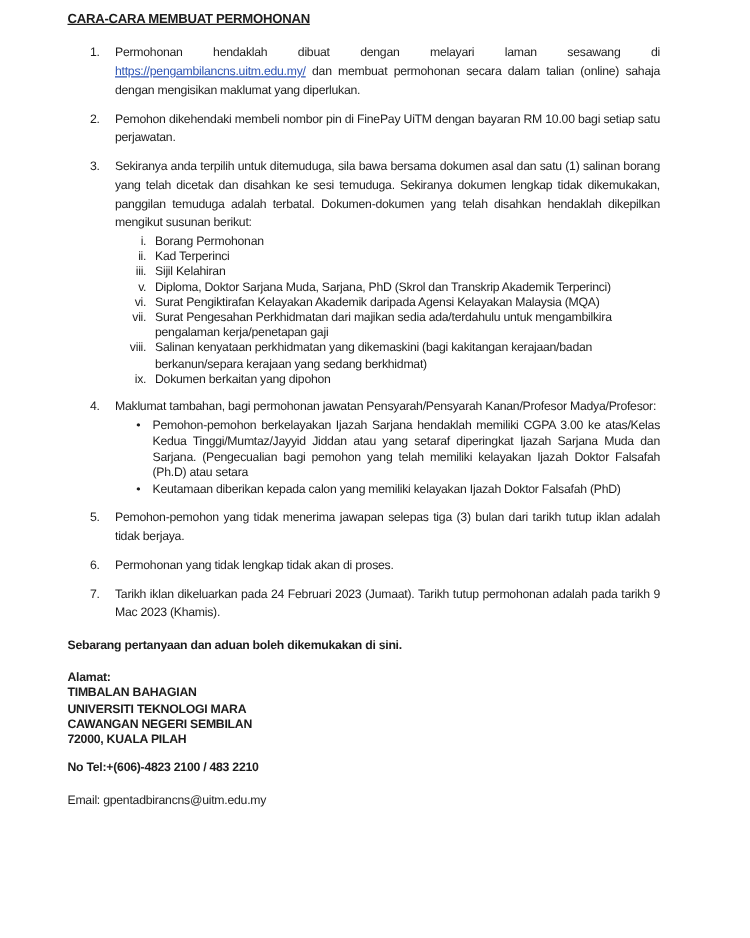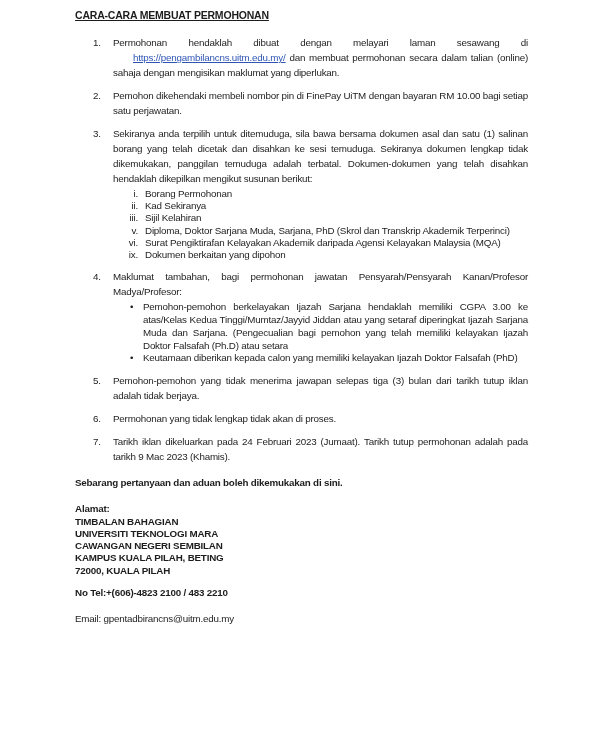--- a/index.html
+++ b/index.html
@@ -10,21 +10,21 @@
   body {
     width: 600px;
     height: 750px;
     overflow: hidden;
     font-family: "Liberation Sans", sans-serif;
     font-size: 9.8px;
     letter-spacing: -0.2px;
     color: #1d1d1d;
   }
   .page {
-    padding: 8px 72px 0 75px;
+    padding: 8px 72px 0 54px;
   }
   .title {
     font-weight: bold;
     font-size: 10.5px;
     line-height: 14px;
     text-decoration: underline;
     margin-bottom: 13px;
   }
   .num-item {
     display: flex;
@@ -66,21 +66,20 @@
     flex-shrink: 0;
   }
   .btext {
     flex: 1;
     text-align: justify;
   }
   .link {
     color: #2e55b5;
     text-decoration: underline;
     cursor: pointer;
-    margin-left: 20px;
   }
   .note {
     font-weight: bold;
     margin: 12px 0 13px 0;
     line-height: 14px;
   }
   .addr-label, .addr-line {
     font-weight: bold;
     line-height: 12.3px;
   }
@@ -120,33 +119,41 @@
     <span class="num">3.</span>
     <div class="ibody">
       <div>Sekiranya anda terpilih untuk ditemuduga, sila bawa bersama dokumen asal dan satu (1) salinan borang yang telah dicetak dan disahkan ke sesi temuduga. Sekiranya dokumen lengkap tidak dikemukakan, panggilan temuduga adalah terbatal. Dokumen-dokumen yang telah disahkan hendaklah dikepilkan mengikut susunan berikut:</div>
       <div class="sublist">
         <div class="sub">
           <span class="rnum">i.</span>
           <span class="stext">Borang Permohonan</span>
         </div>
         <div class="sub">
           <span class="rnum">ii.</span>
-          <span class="stext">Kad Sekiranya</span>
+          <span class="stext">Kad Terperinci</span>
         </div>
         <div class="sub">
           <span class="rnum">iii.</span>
           <span class="stext">Sijil Kelahiran</span>
         </div>
         <div class="sub">
           <span class="rnum">v.</span>
           <span class="stext">Diploma, Doktor Sarjana Muda, Sarjana, PhD (Skrol dan Transkrip Akademik Terperinci)</span>
         </div>
         <div class="sub">
           <span class="rnum">vi.</span>
           <span class="stext">Surat Pengiktirafan Kelayakan Akademik daripada Agensi Kelayakan Malaysia (MQA)</span>
+        </div>
+        <div class="sub">
+          <span class="rnum">vii.</span>
+          <span class="stext">Surat Pengesahan Perkhidmatan dari majikan sedia ada/terdahulu untuk mengambilkira pengalaman kerja/penetapan gaji</span>
+        </div>
+        <div class="sub">
+          <span class="rnum">viii.</span>
+          <span class="stext">Salinan kenyataan perkhidmatan yang dikemaskini (bagi kakitangan kerajaan/badan berkanun/separa kerajaan yang sedang berkhidmat)</span>
         </div>
         <div class="sub">
           <span class="rnum">ix.</span>
           <span class="stext">Dokumen berkaitan yang dipohon</span>
         </div>
       </div>
     </div>
   </div>
 
   <div class="num-item">
@@ -180,20 +187,19 @@
     <span class="num">7.</span>
     <div class="ibody">Tarikh iklan dikeluarkan pada 24 Februari 2023 (Jumaat). Tarikh tutup permohonan adalah pada tarikh 9 Mac 2023 (Khamis).</div>
   </div>
 
   <div class="note">Sebarang pertanyaan dan aduan boleh dikemukakan di sini.</div>
 
   <div class="addr-label">Alamat:</div>
   <div class="addr-line">TIMBALAN BAHAGIAN</div>
   <div class="addr-line">UNIVERSITI TEKNOLOGI MARA</div>
   <div class="addr-line">CAWANGAN NEGERI SEMBILAN</div>
-  <div class="addr-line">KAMPUS KUALA PILAH, BETING</div>
   <div class="addr-line">72000, KUALA PILAH</div>
 
   <div class="tel">No Tel:+(606)-4823 2100 / 483 2210</div>
 
   <div class="email">Email: gpentadbirancns@uitm.edu.my</div>
 
 </div>
 
 </body></html>

